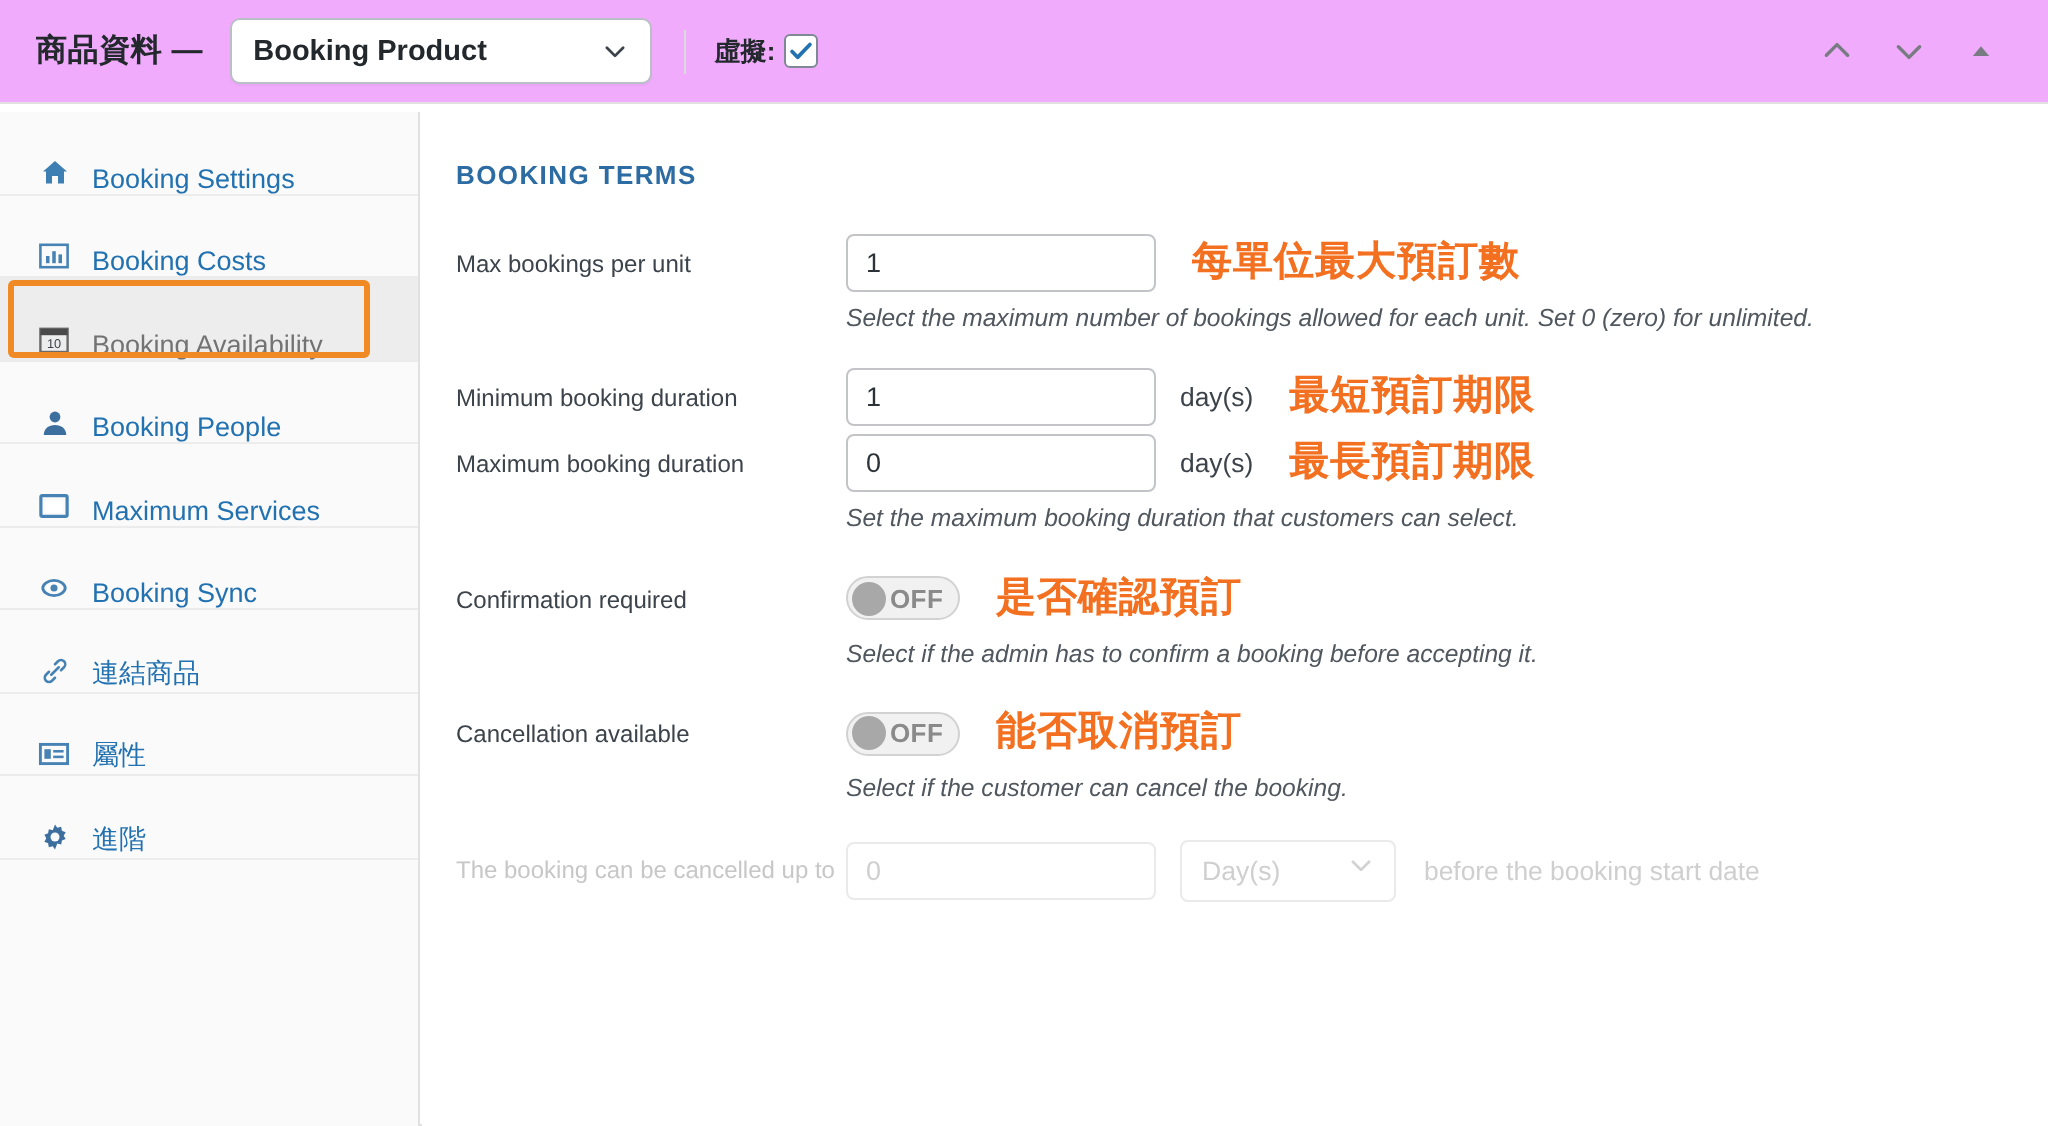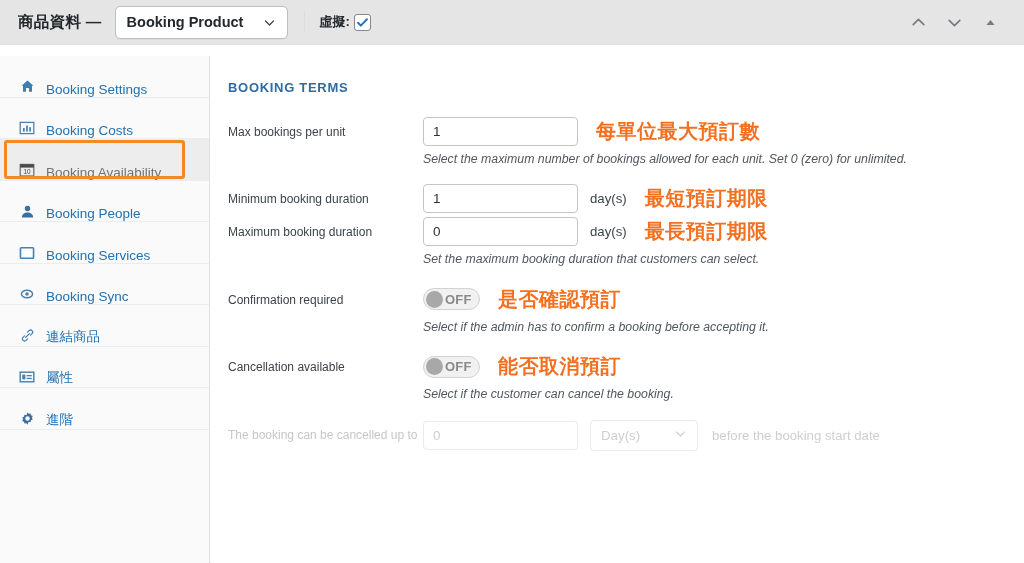--- a/index.html
+++ b/index.html
@@ -14,40 +14,41 @@
     position: relative;
     width: 1024px; height: 563px;
     background: #fff;
     border: 1px solid #e2e2e2;
     border-top: none; border-left: none; border-right: none;
   }
 
   
   .panel-header {
     position: absolute; left: 0; top: 0;
-    width: 1024px; height: 45px;
-    background: #e5e5e5;
+    width: 1024px; height: 52px;
+    background: #f0abfc;
     border-bottom: 1px solid #e1e1e1;
     display: flex; align-items: center;
     padding-left: 18px; padding-right: 16px;
   }
   .header-title {
     font-size: 15.5px; font-weight: bold; color: #23282d;
     letter-spacing: 0.3px; white-space: nowrap;
   }
   .type-select {
     margin-left: 13px;
     height: 33px; min-width: 156px;
     border: 1px solid #b9bfc4;
     border-radius: 5px;
     background: #fff;
     display: flex; align-items: center;
     padding: 0 11px;
     cursor: pointer;
     box-shadow: 0 1px 1px rgba(0,0,0,0.035);
+    gap: 38px;
   }
   .type-select .label {
     font-size: 14.5px; font-weight: bold; color: #23282d;
     white-space: nowrap;
   }
   .type-select .chev {
     margin-left: auto; padding-left: 20px;
     display: flex; align-items: center;
   }
   .divider-v {
@@ -304,21 +305,21 @@
       <span class="slabel">Booking People</span>
     </div>
 
     <div class="side-item">
       <span class="sicon">
         <svg width="16" height="16" viewBox="0 0 20 20">
             <rect x="1.8" y="3.5" width="16.4" height="13" rx="1" fill="none" stroke="#4682b4" stroke-width="2"></rect>
             <rect x="4.5" y="7" width="11" height="7" fill="#ffffff"></rect>
           </svg>
       </span>
-      <span class="slabel">Booking Services</span>
+      <span class="slabel">Maximum Services</span>
     </div>
 
     <div class="side-item">
       <span class="sicon">
         <svg width="16" height="16" viewBox="0 0 20 20">
             <path d="M10 5.2c4 0 7 2.6 7 4.8s-3 4.8-7 4.8S3 12.2 3 10 6 5.2 10 5.2z" fill="none" stroke="#4682b4" stroke-width="1.8"></path>
             <circle cx="10" cy="10" r="2.2" fill="#4682b4"></circle>
           </svg>
       </span>
       <span class="slabel">Booking Sync</span>

